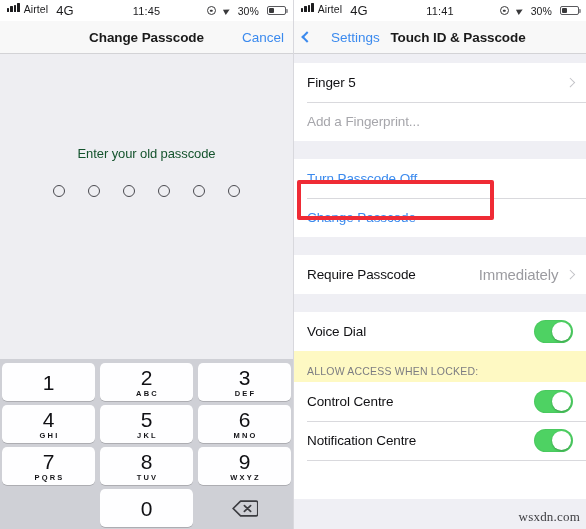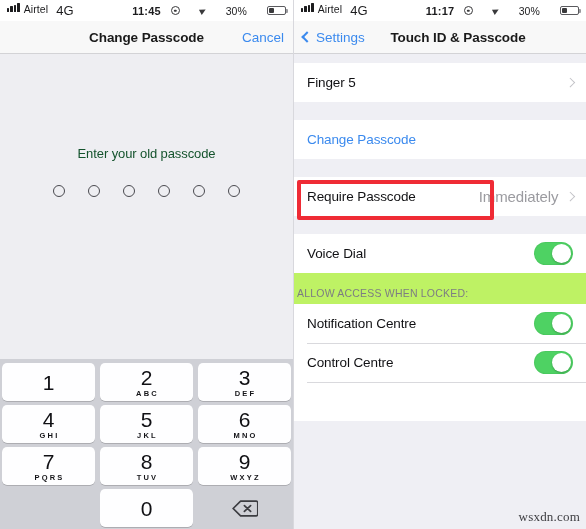--- a/index.html
+++ b/index.html
@@ -42,24 +42,24 @@
   .bars { display: flex; align-items: flex-end; gap: 1.3px; height: 9px; }
   .bars i { display: block; width: 2.2px; background: #1c1c1e; border-radius: .5px; }
   .bars i:nth-child(1) { height: 4px; }
   .bars i:nth-child(2) { height: 6px; }
   .bars i:nth-child(3) { height: 7.5px; }
   .bars i:nth-child(4) { height: 9px; }
   .carrier { font-size: 10.5px; letter-spacing: .1px; }
   .net { font-size: 13px; margin-left: 4px; }
   .sb-time {
     position: absolute; left: 0; right: 0; text-align: center;
-    font-size: 11px; font-weight: bold; letter-spacing: .2px;
+    font-size: 11px; font-weight: normal; letter-spacing: .2px;
   }
   .sb-right {
-    margin-left: auto; display: flex; align-items: center; gap: 20px;
+    margin-left: auto; display: flex; align-items: center; gap: 8px;
     position: relative; z-index: 2;
   }
   .alarm-ico {
     width: 9px; height: 9px; border: 1.3px solid #3a3a3c; border-radius: 50%;
     position: relative;
   }
   .alarm-ico::after {
     content: ""; position: absolute; left: 50%; top: 50%;
     width: 2.4px; height: 2.4px; background: #3a3a3c; border-radius: 50%;
     transform: translate(-50%,-50%);
@@ -92,21 +92,21 @@
   }
   .nav-title {
     position: absolute; left: 0; right: 0; text-align: center;
     font-size: 13.5px; font-weight: bold; color: #1a1a1a; letter-spacing: -.1px;
   }
   .nav-title.offset { left: 36px; text-align: center; }
   .nav-right {
     margin-left: auto; font-size: 13.5px; color: #3b8aee; position: relative; z-index: 2;
   }
   .nav-back {
-    display: flex; align-items: center; gap: 4px;
+    display: flex; align-items: center; gap: 19px;
     font-size: 13.5px; color: #3b8aee; position: relative; z-index: 2;
   }
   .chev-left {
     width: 8px; height: 8px;
     border-left: 2.2px solid #3b8aee; border-bottom: 2.2px solid #3b8aee;
     transform: rotate(45deg); margin-right: 1px;
   }
 
   
   .pc-body {
@@ -195,22 +195,22 @@
   }
   .row .chev-right.solo { margin-left: auto; }
   .footnote {
     font-size: 10px; color: #8e8e93;
     padding: 7px 13px 4px;
     background: #efeff4;
     letter-spacing: -.05px;
   }
   .section-head {
     font-size: 10.5px; color: #7d7d82;
-    padding: 14px 3px 5px;
-    background: #bef264;
+    padding: 14px 13px 5px;
+    background: #fef9c3;
     letter-spacing: .2px;
   }
   .toggle {
     margin-left: auto;
     width: 39px; height: 23px; border-radius: 12px;
     background: #4ed263; position: relative;
     box-shadow: inset 0 0 0 1px rgba(0,0,0,.04);
   }
   .toggle .knob {
     position: absolute; top: 1.6px; right: 1.6px;
@@ -344,21 +344,21 @@
       <div class="sb-left">
         <span class="bars">
             <i></i>
             <i></i>
             <i></i>
             <i></i>
           </span>
         <span class="carrier">Airtel</span>
         <span class="net">4G</span>
       </div>
-      <div class="sb-time">11:17</div>
+      <div class="sb-time">11:41</div>
       <div class="sb-right">
         <span class="alarm-ico"></span>
         <span class="loc-ico"></span>
         <span class="batt-pct">30%</span>
         <span class="batt">
             <span></span>
           </span>
       </div>
     </div>
 
@@ -372,25 +372,31 @@
 
     <div class="settings-scroll">
 
       <div class="gap sm"></div>
 
       <div class="group">
         <div class="row">
           <span class="label">Finger 5</span>
           <span class="chev-right solo"></span>
         </div>
+        <div class="row">
+          <span class="label muted">Add a Fingerprint...</span>
+        </div>
       </div>
 
       <div class="gap lg"></div>
 
       <div class="group">
+        <div class="row">
+          <span class="label blue">Turn Passcode Off</span>
+        </div>
         <div class="row">
           <span class="label blue">Change Passcode</span>
         </div>
       </div>
 
       <div class="gap lg"></div>
 
       <div class="group">
         <div class="row">
           <span class="label">Require Passcode</span>
@@ -408,32 +414,32 @@
               <span class="knob"></span>
             </span>
         </div>
       </div>
 
 
       <div class="section-head">ALLOW ACCESS WHEN LOCKED:</div>
 
       <div class="group">
         <div class="row">
+          <span class="label">Control Centre</span>
+          <span class="toggle">
+              <span class="knob"></span>
+            </span>
+        </div>
+        <div class="row">
           <span class="label">Notification Centre</span>
           <span class="toggle">
               <span class="knob"></span>
             </span>
         </div>
         <div class="row">
-          <span class="label">Control Centre</span>
-          <span class="toggle">
-              <span class="knob"></span>
-            </span>
-        </div>
-        <div class="row">
           
           
         </div>
       </div>
     </div>
 
     <div class="highlight"></div>
     <div class="watermark">wsxdn.com</div>
   </div>
 

